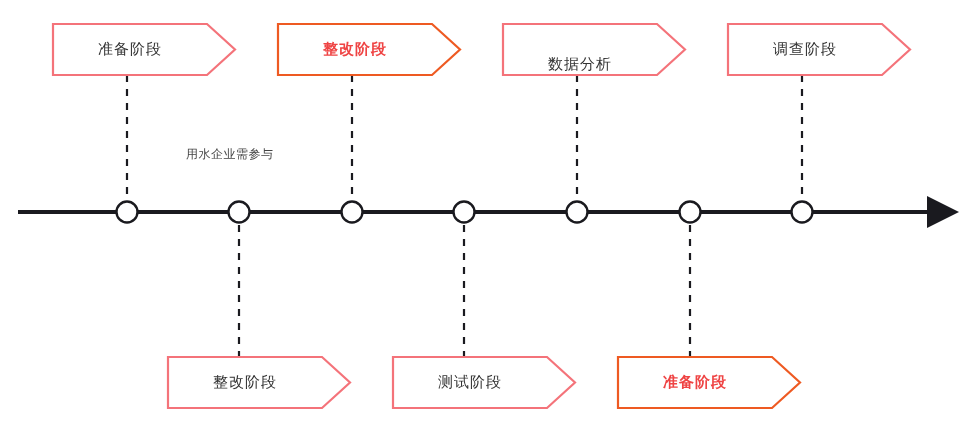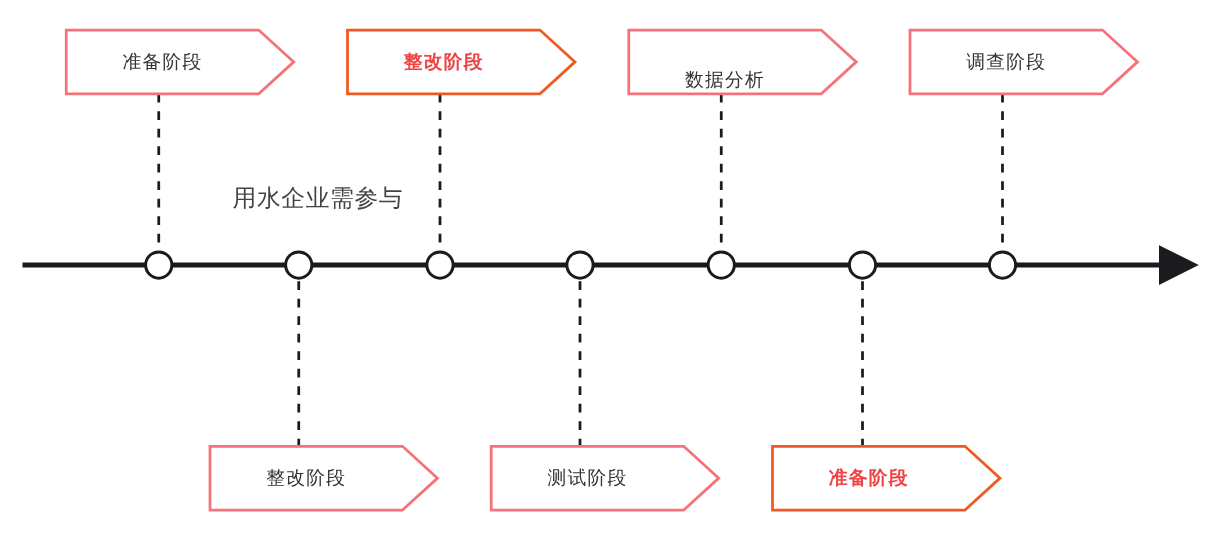--- a/index.html
+++ b/index.html
@@ -34,21 +34,21 @@
     letter-spacing: 1px;
     white-space: nowrap;
     pointer-events: none;
   }
   .chev-label.bold {
     font-weight: bold;
     color: #ef4444;
   }
   .note-text {
     position: absolute;
-    font-size: 19px;
+    font-size: 12px;
     color: #444444;
     letter-spacing: 0.5px;
     white-space: nowrap;
   }
 </style>
 </head>
 <body>
 
 <div id="canvas">
 

